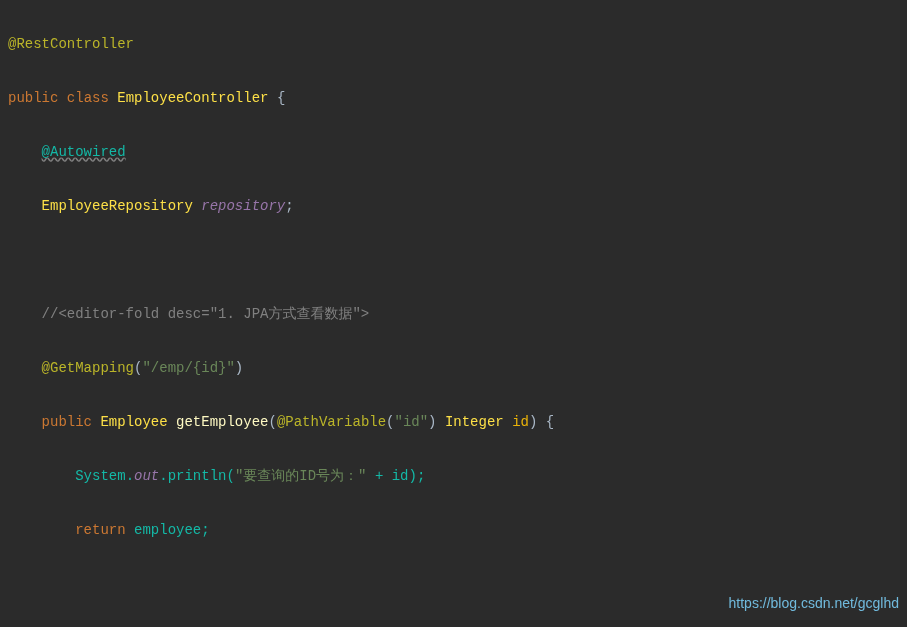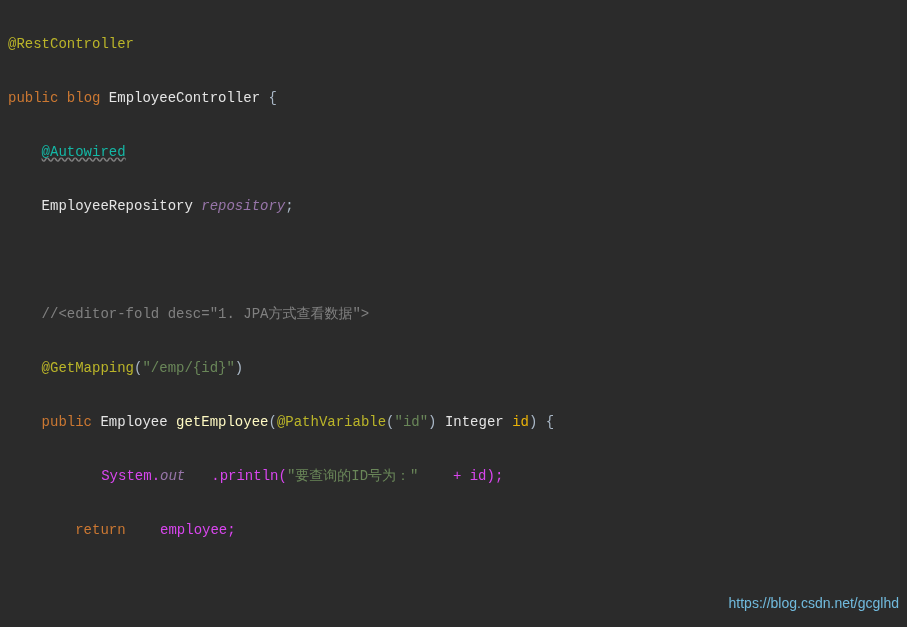--- a/index.html
+++ b/index.html
@@ -18,46 +18,46 @@
       padding: 4px 0 4px 8px;
       white-space: pre;
     }
     .line {
       display: block;
       height: 27px;
     }
     .annotation { color: #bbb529; }
     .annotation-underline { color: #14b8a6; text-decoration: underline wavy #808080; text-decoration-skip-ink: none; }
     .keyword { color: #cc7832; text-align: center; }
-    .class-name { color: #e5e5e5; }
+    .class-name { color: #fde047; }
     .method-decl { color: #fef9c3; }
     .field { color: #9876aa; font-style: italic; }
     .static-field { color: #9876aa; font-style: italic; }
     .string { color: #6a8759; }
     .comment { color: #808080; }
     .punct { color: #a9b7c6; }
     .param { color: #eab308; }
-    .identifier { color: #d946ef; margin-left: 26px; }
+    .identifier { color: #14b8a6; }
     .highlight { background: #6b6b3f; color: #a9b7c6; }
     .watermark {
       position: absolute;
       bottom: 10px;
       right: 8px;
       color: #7dd3fc;
       font-size: 14px;
       font-family: sans-serif;
       opacity: 0.85;
     }
   </style>
 </head>
 <body>
 
 <div class="code-area">
 <span class="line"><span class="annotation">@RestController</span></span>
-<span class="line"><span class="keyword">public</span> <span class="keyword">blog</span> <span class="class-name">EmployeeController</span><span class="punct"> {</span></span>
+<span class="line"><span class="keyword">public</span> <span class="keyword">class</span> <span class="class-name">EmployeeController</span><span class="punct"> {</span></span>
 <span class="line">    <span class="annotation-underline">@Autowired</span></span>
 <span class="line">    <span class="class-name">EmployeeRepository </span><span class="field">repository</span><span class="punct">;</span></span>
 <span class="line"></span>
 <span class="line">    <span class="comment">//&lt;editor-fold desc="1. JPA方式查看数据"&gt;</span></span>
 <span class="line">    <span class="annotation">@GetMapping</span><span class="punct">(</span><span class="string">"/emp/{id}"</span><span class="punct">)</span></span>
 <span class="line">    <span class="keyword">public</span><span class="class-name"> Employee </span><span class="method-decl">getEmployee</span><span class="punct">(</span><span class="annotation">@PathVariable</span><span class="punct">(</span><span class="string">"id"</span><span class="punct">)</span><span class="class-name"> Integer </span><span class="param">id</span><span class="punct">)</span><span class="punct"> {</span></span>
 <span class="line">        <span class="identifier">System.</span><span class="static-field">out</span><span class="identifier">.println(</span><span class="string">"要查询的ID号为："</span><span class="identifier"> + id);</span></span>
 <span class="line">        <span class="keyword">return</span><span class="identifier"> employee;</span></span>
 <span class="line">    </span>
 

